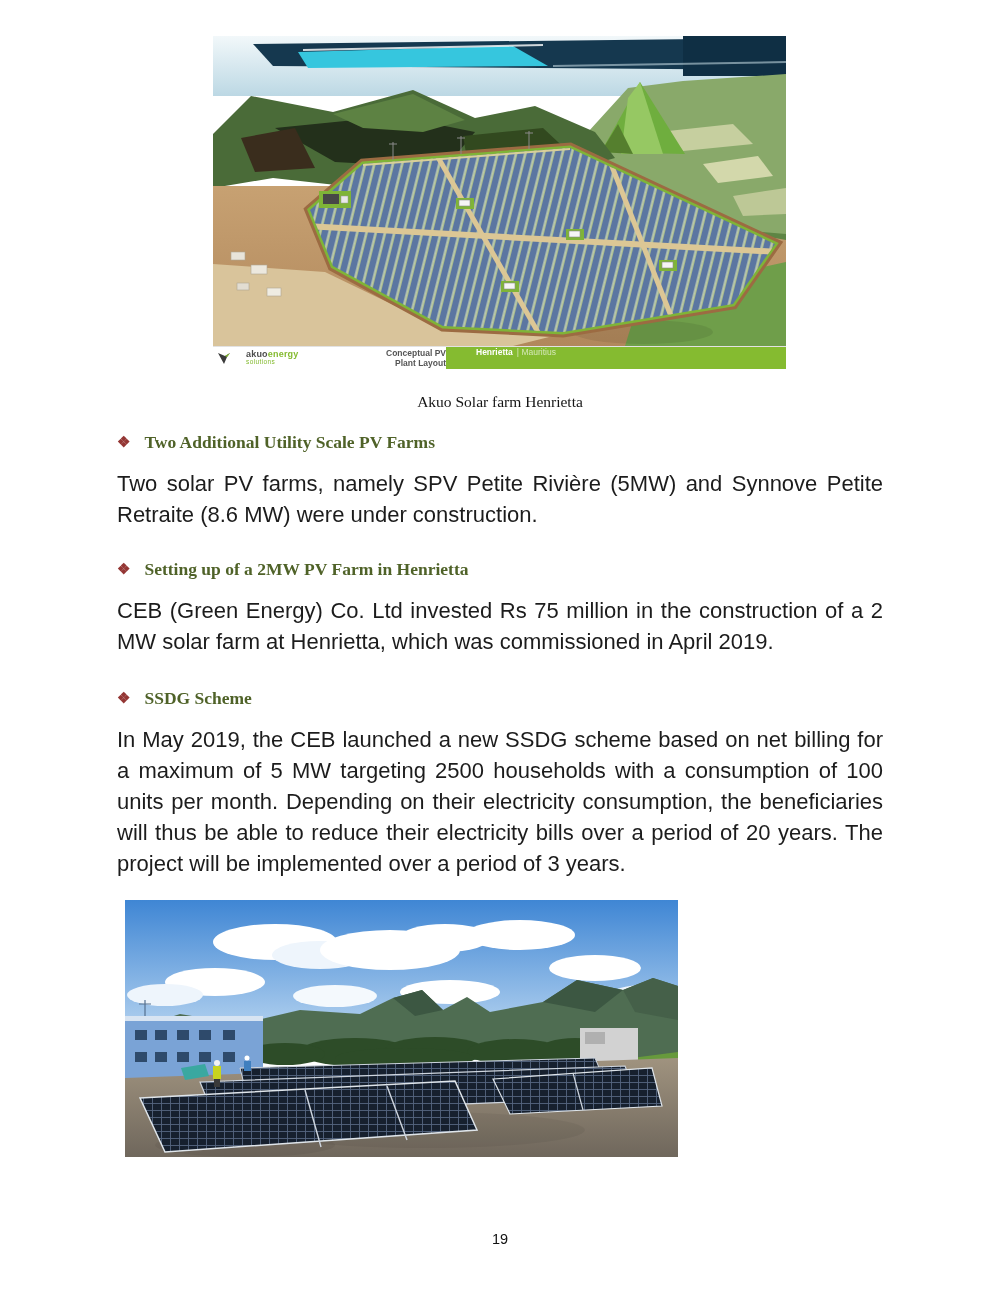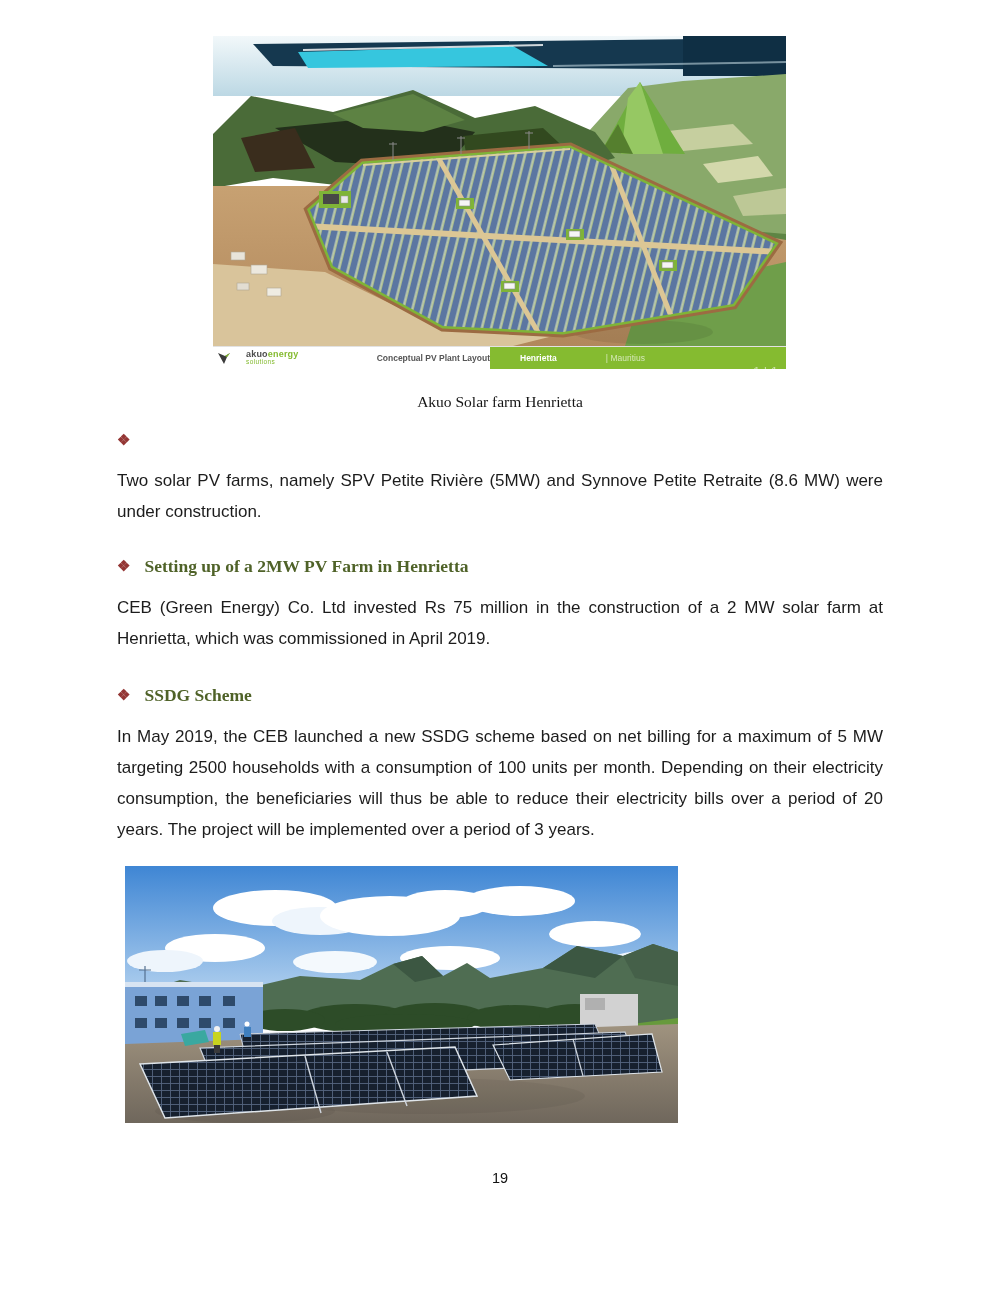--- a/index.html
+++ b/index.html
@@ -27,24 +27,23 @@
     font-family:"Liberation Sans",sans-serif;
   }
   .footer-logo{display:flex;align-items:center;gap:15px;padding-left:4px;width:150px;flex:none;}
   .logo-text{line-height:1;}
   .logo-line1{font-size:9px;font-weight:bold;letter-spacing:.2px;}
   .logo-akuo{color:#4d4d4d;}
   .logo-energy{color:var(--akuo-green);}
   .logo-line2{font-size:6.5px;color:var(--akuo-green);letter-spacing:.4px;}
   .footer-title{flex:1;font-size:8.5px;font-weight:bold;color:#555;text-align:right;}
   .footer-loc{
-    width:296px;height:22px;flex:none;background:var(--akuo-green);
-    display:flex;align-items:center;color:#fff;font-size:8.5px;
+    width:340px;height:22px;flex:none;background:var(--akuo-green);
+    display:flex;align-items:flex-start;color:#fff;font-size:8.5px;
     padding:0 8px 0 30px;
-    gap:45px;
   }
   .loc-primary{font-weight:bold;}
   .loc-secondary{opacity:.65;margin-left:4px;}
   .loc-page{margin-left:auto;opacity:.55;font-size:13px;margin-top:27px;}
   
   .caption{
     margin-top:25px;text-align:center;
     font-family:"Liberation Serif","DejaVu Serif",serif;
     font-size:15.5px;color:#151515;
   }
@@ -53,28 +52,28 @@
     display:flex;align-items:baseline;gap:14px;margin:0;
     font-family:"Liberation Serif","DejaVu Serif",serif;
     font-size:17.5px;font-weight:bold;color:var(--heading-green);
   }
   .sec1 .sec-heading{margin-top:21px;}
   .sec2 .sec-heading{margin-top:29px;}
   .sec3 .sec-heading{margin-top:31px;}
   .diamond{color:var(--bullet-red);font-size:15px;flex:none;transform:translateY(-1px);}
   .section p{
     margin:15px 0 0 0;
-    font-size:17px;line-height:31px;text-align:justify;color:#1c1c1c;
+    font-size:22px;line-height:31px;text-align:justify;color:#1c1c1c;
   }
   
   .figure-bottom{width:553px;margin:21px 0 0 8px;}
   .figure-bottom svg{display:block;}
   .caption-bottom{margin-top:23px;}
   .pagenum{
-    margin-top:47px;text-align:center;font-size:14.5px;color:#111;
+    margin-top:74px;text-align:center;font-size:14.5px;color:#111;
     font-family:"Liberation Sans",sans-serif;
   }
 </style>
 </head>
 <body>
 
 <div class="page">
 
   <figure class="figure-top">
     <svg viewBox="0 0 573 310" width="573" height="310">
@@ -188,20 +187,21 @@
         <span class="loc-page">1 | 1</span>
       </div>
     </div>
   </figure>
 
   <div class="caption">Akuo Solar farm Henrietta</div>
 
   <div class="section sec1">
     <h2 class="sec-heading">
       <span class="diamond">❖</span>
+      <span>Two Additional Utility Scale PV Farms</span>
     </h2>
     <p>Two solar PV farms, namely SPV Petite Rivière (5MW) and Synnove Petite Retraite (8.6 MW) were under construction.</p>
   </div>
 
   <div class="section sec2">
     <h2 class="sec-heading">
       <span class="diamond">❖</span>
       <span>Setting up of a 2MW PV Farm in Henrietta</span>
     </h2>
     <p>CEB (Green Energy) Co. Ltd invested Rs 75 million in the construction of a 2 MW solar farm at Henrietta, which was commissioned in April 2019.</p>

